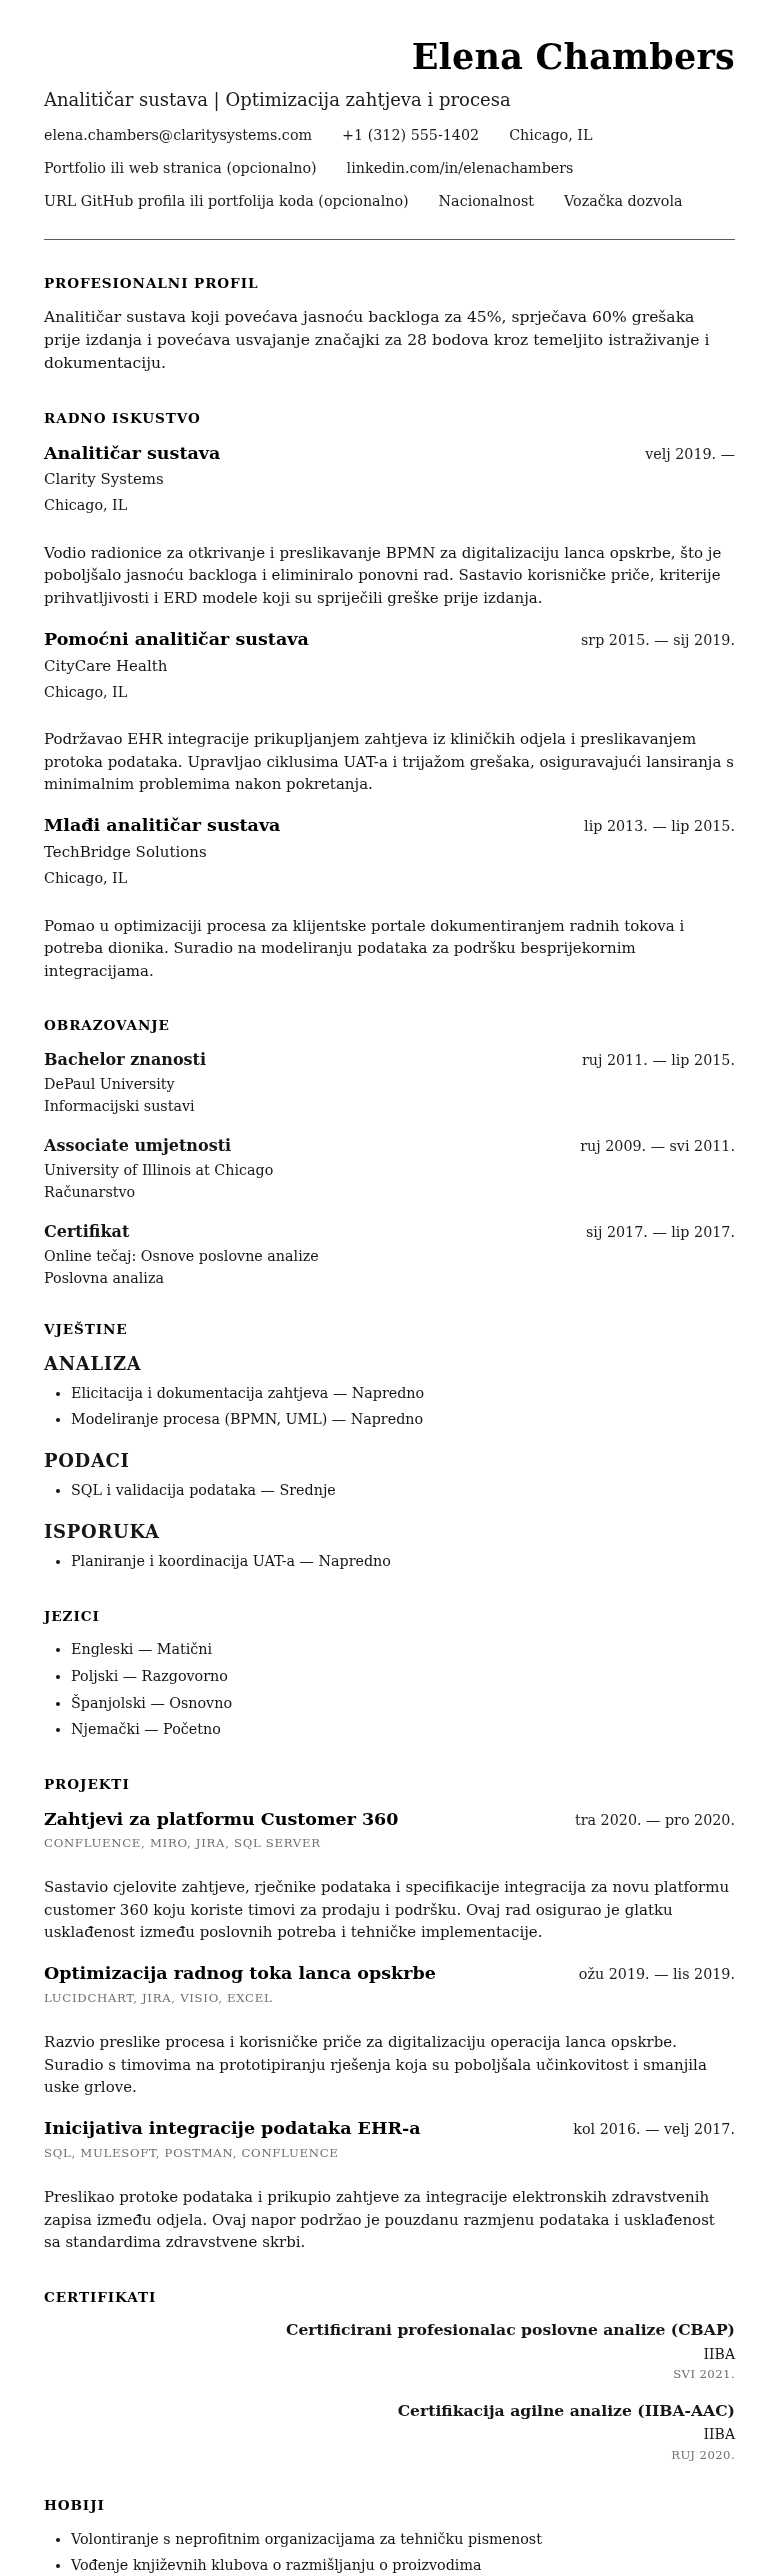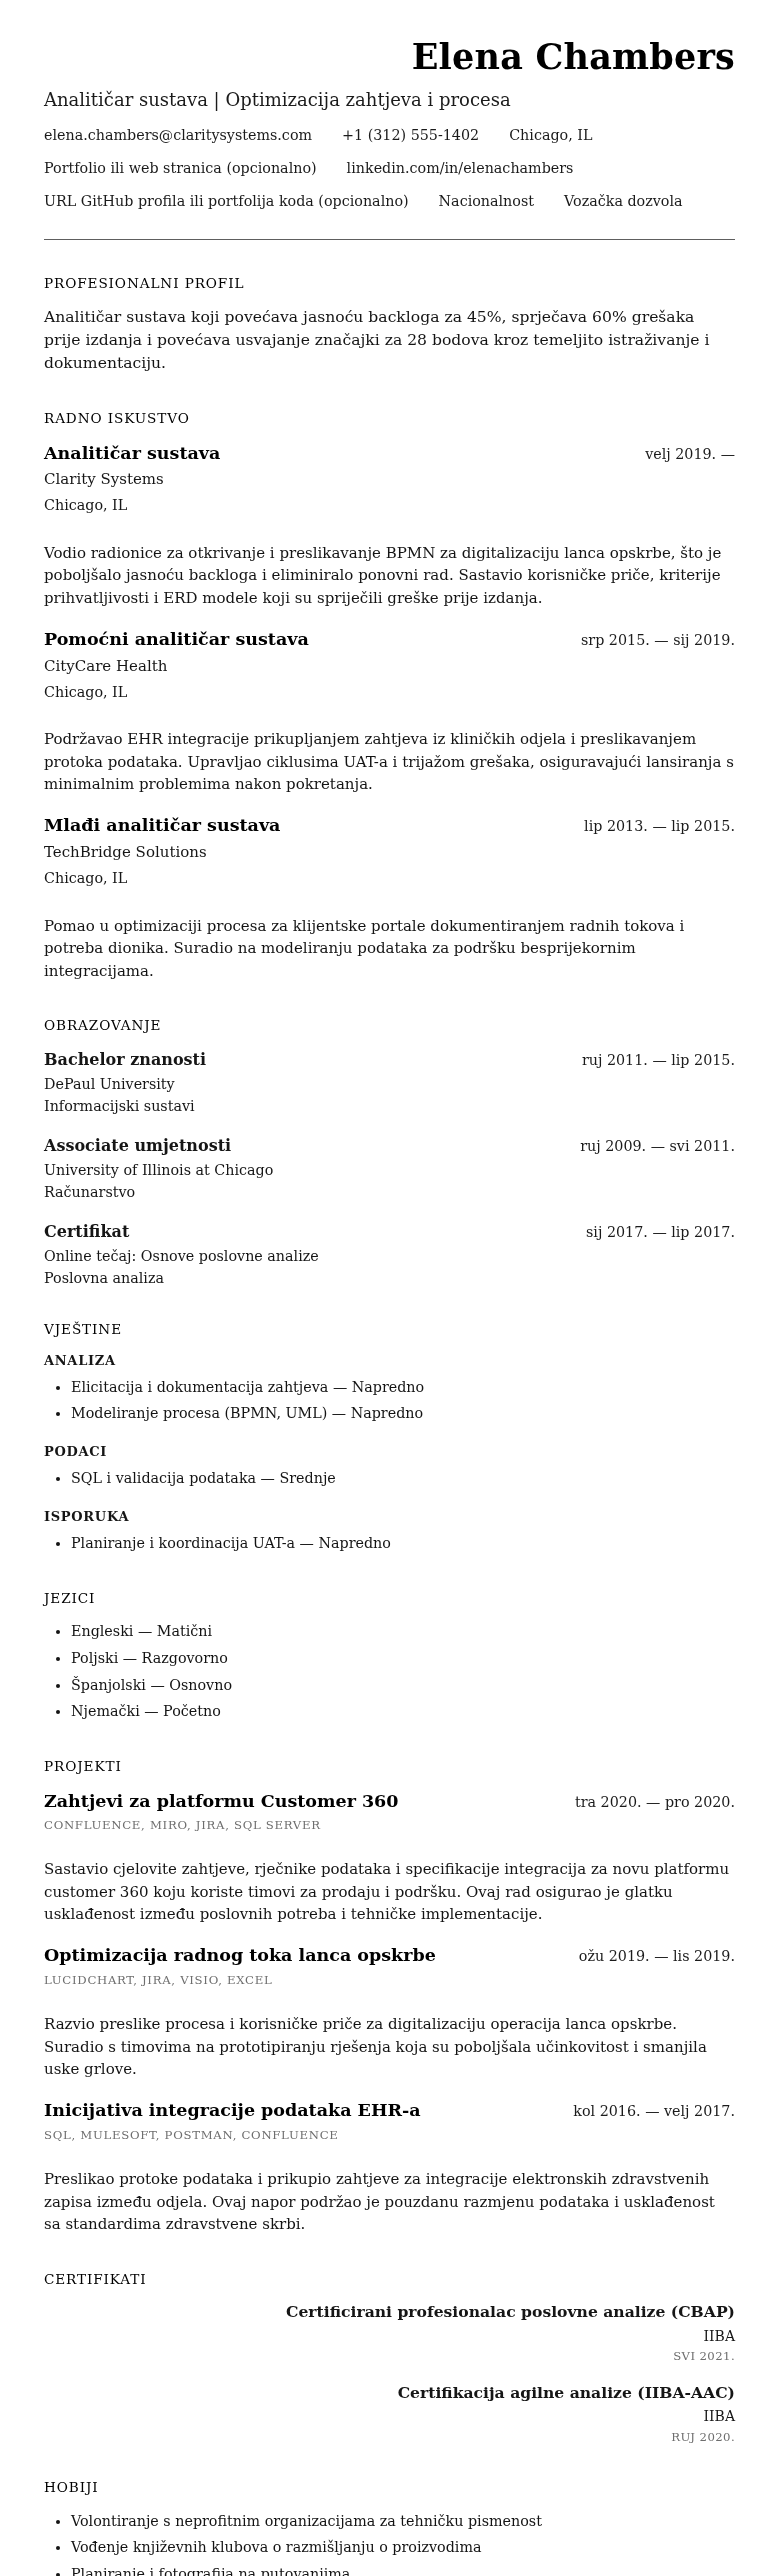--- a/index.html
+++ b/index.html
@@ -27,21 +27,21 @@
   }
   .divider {
     border: none;
     border-top: 1.3px solid #5e5e5e;
     margin-top: 30px;
   }
 
   
   .section { margin-top: 35px; }
   .sec-head {
-    font-size: 13.6px; font-weight: 400;
+    font-size: 13.6px; font-weight: 700;
     letter-spacing: 0.9px; color: #000;
     margin-bottom: 15.6px;
   }
 
   .profile-text { font-size: 15.6px; line-height: 1.46; color: #141414; }
 
   
   .entry { margin-top: 19.5px; }
   .entry:first-of-type { margin-top: 17px; }
   .entry-head { display: flex; justify-content: space-between; align-items: baseline; gap: 11px; }
@@ -59,21 +59,21 @@
   
   .edu { margin-top: 22px; }
   .edu:first-of-type { margin-top: 17px; }
   .edu-title { font-size: 16px; font-weight: 700; }
   .edu-school { font-size: 14.3px; margin-top: 6.5px; }
   .edu-field { font-size: 14.3px; margin-top: 6.5px; }
 
   
   .skill-group { margin-top: 19.5px; }
   .skill-group:first-of-type { margin-top: 15.6px; }
-  .sub-head { font-size: 13px; font-weight: 700; letter-spacing: 0.7px; margin-bottom: 9px; }
+  .sub-head { font-size: 18px; font-weight: 700; letter-spacing: 0.7px; margin-bottom: 9px; }
   ul.blist { list-style: disc; padding-left: 27px; }
   ul.blist li { font-size: 14.3px; line-height: 1.5; margin-bottom: 5.2px; color: #141414; }
 
   
   .cert { margin-top: 19.5px; text-align: right; }
   .cert:first-of-type { margin-top: 15.6px; }
   .cert-name { font-size: 15.6px; font-weight: 700; }
   .cert-issuer { font-size: 14px; margin-top: 6.5px; }
   .cert-date { font-size: 11.7px; color: #6e6e6e; letter-spacing: 0.4px; margin-top: 5.8px; }
 </style>

